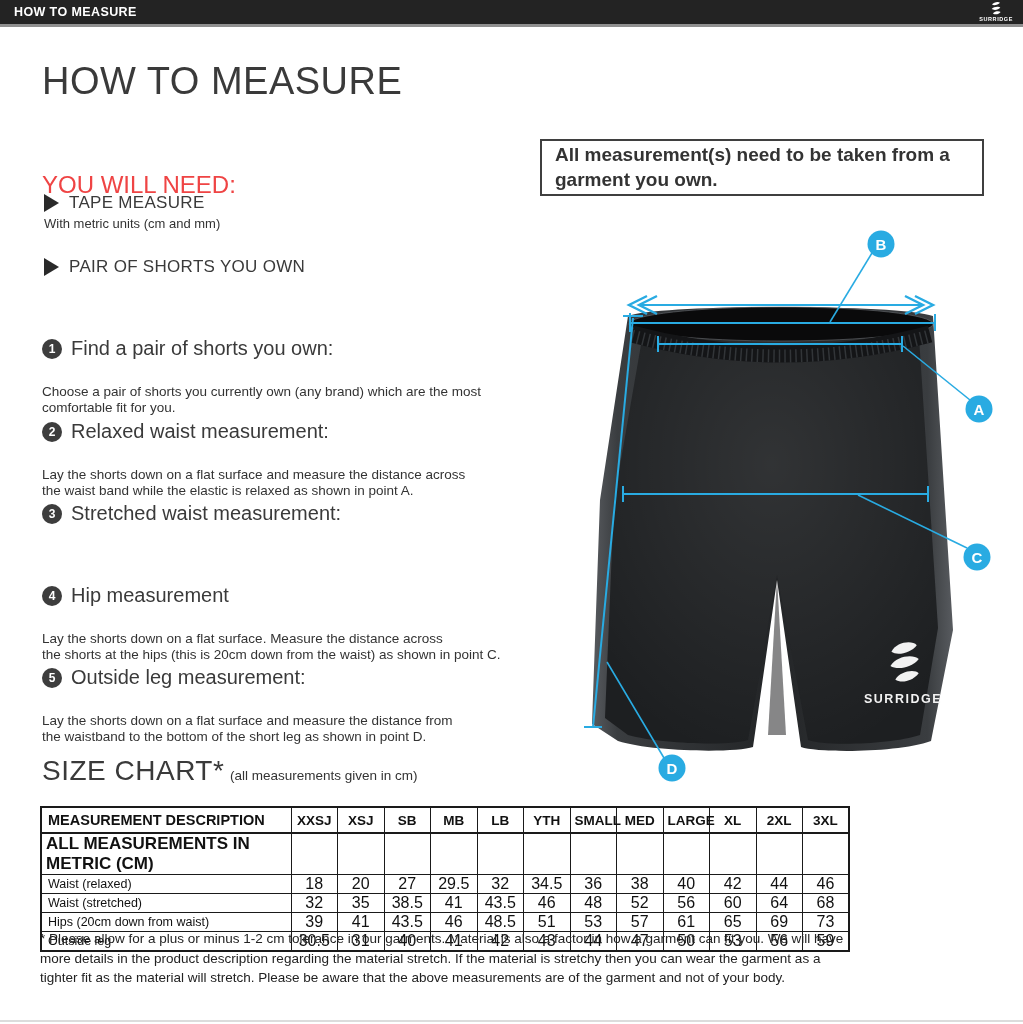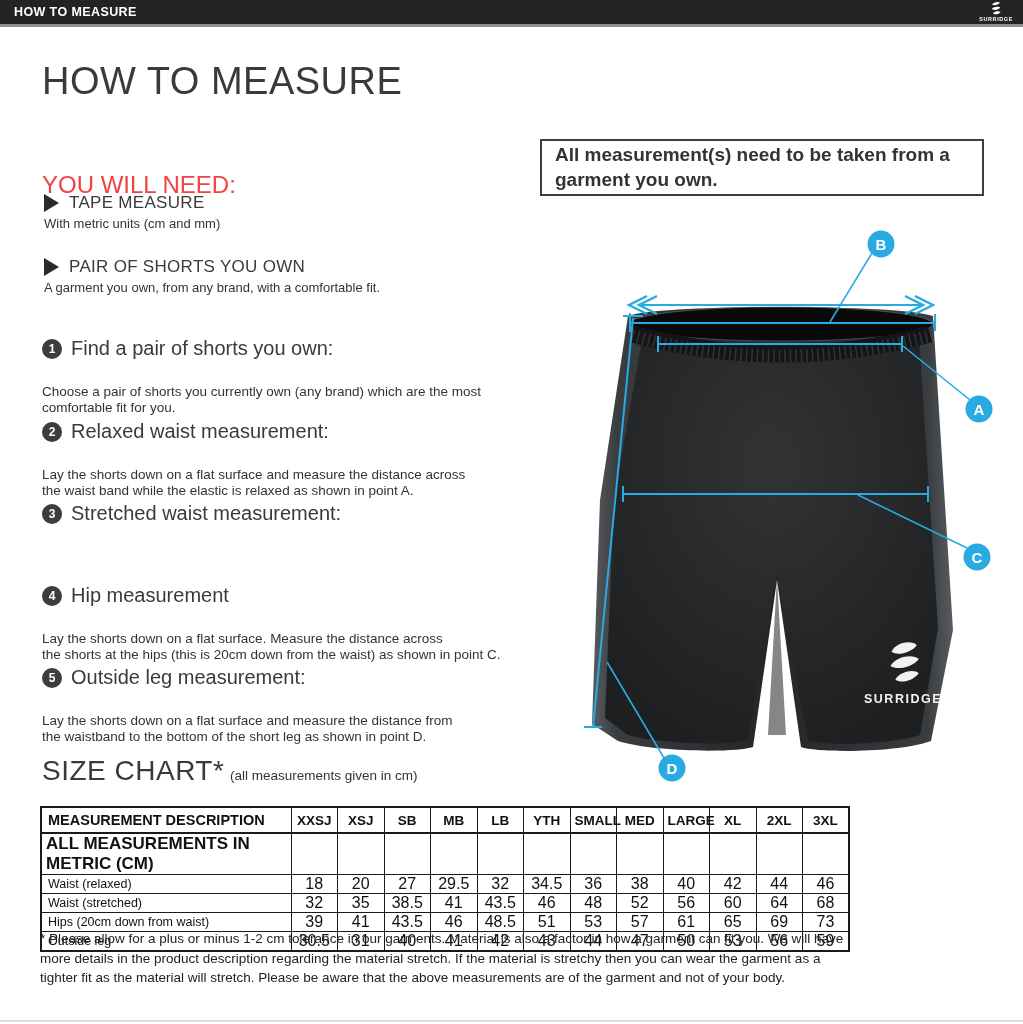--- a/index.html
+++ b/index.html
@@ -92,21 +92,20 @@
     <span class="need-title">TAPE MEASURE</span>
   </div>
   <div class="need-desc">With metric units (cm and mm)</div>
 </div>
 
 <div class="need-item" style="top:257px">
   <div class="row">
     <span class="tri"></span>
     <span class="need-title">PAIR OF SHORTS YOU OWN</span>
   </div>
-  <div class="need-desc">A garment you own, from any brand, with a comfortable fit.</div>
 </div>
 
 <div class="step" style="top:337px">
   <div class="step-head">
     <span class="step-num">1</span>
     <span class="step-title">Find a pair of shorts you own:</span>
   </div>
   <div class="step-desc">Choose a pair of shorts you currently own (any brand) which are the most
 comfortable fit for you.</div>
 </div>

